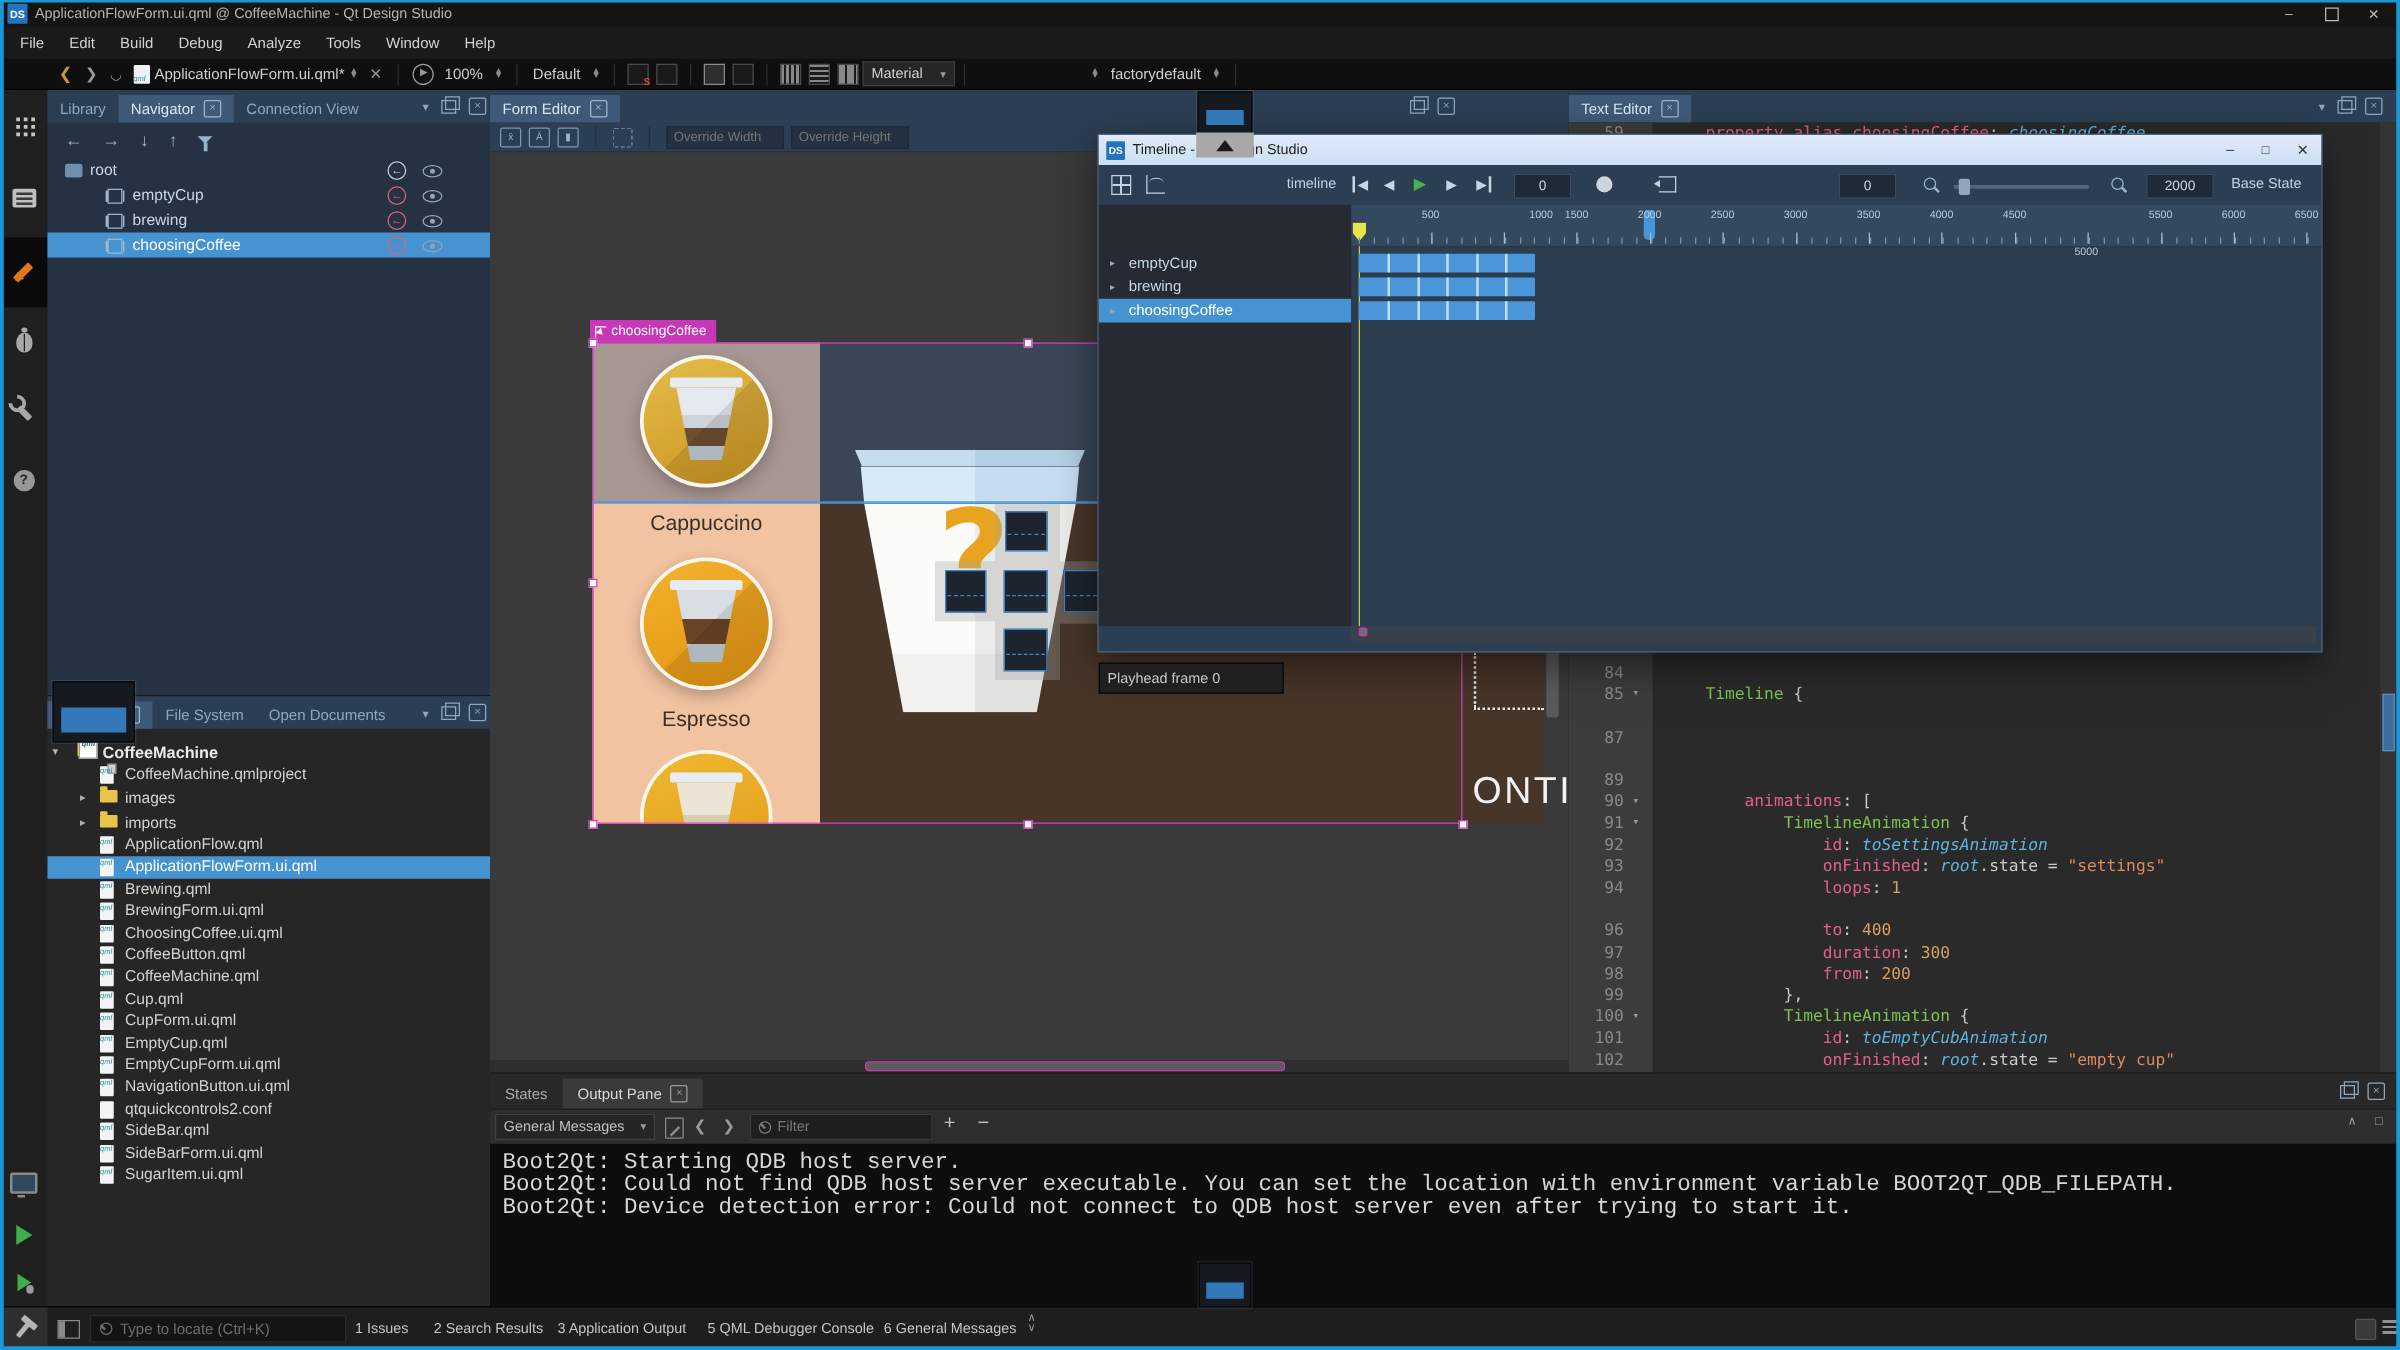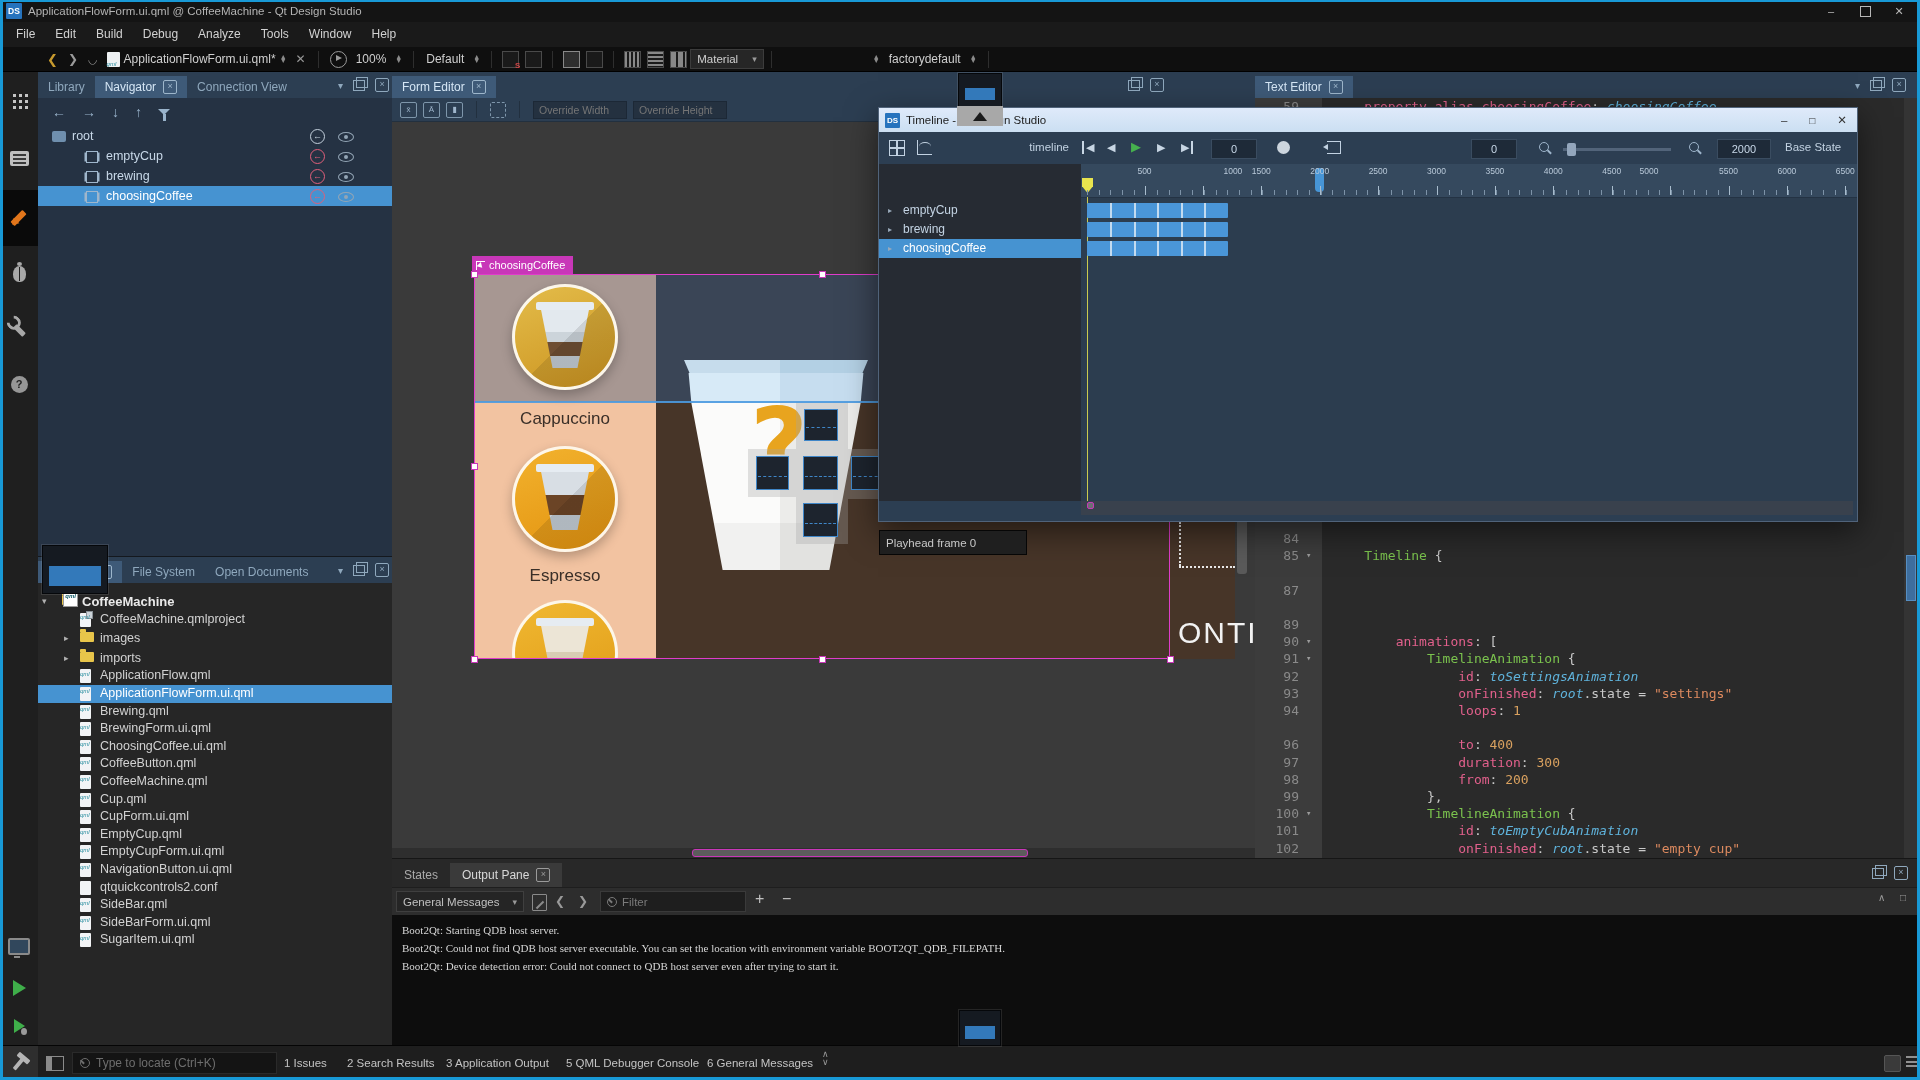--- a/index.html
+++ b/index.html
@@ -211,21 +211,21 @@
   .mr-ic{position:absolute;top:6px;color:#9a9a9a;font-size:12px;}
   .doc-pencil{position:absolute;left:140px;top:6px;width:13px;height:15px;border:1px solid #8a8a8a;border-radius:1px;}
   .doc-pencil::after{content:'';position:absolute;left:2px;top:9px;width:10px;height:2px;background:#8a8a8a;transform:rotate(-45deg);}
   .filter-box{position:absolute;left:208px;top:3px;width:146px;height:21px;background:#1e1e1e;border:1px solid #3a3a3a;display:flex;align-items:center;box-sizing:border-box;}
   .filter-box .ic-mag{position:static;margin:0 3px 0 6px;border-color:#7a7a7a;}
   .filter-box .ic-mag::after{background:#7a7a7a;}
   .filter-box input{background:transparent;border:none;outline:none;color:#a8a8a8;font-size:11.5px;width:90px;font-family:inherit;}
   .filter-box input::placeholder{color:#7a7a7a;}
   .pm{position:absolute;top:2px;color:#c0c0c0;font-size:16px;}
   #output-log{position:absolute;left:0;top:56px;right:0;bottom:0;background:#0d0d0d;padding:6px 0 0 10px;box-sizing:border-box;}
-  .log-line{font-family:Liberation Serif, serif;font-size:11px;color:#d6d6d6;line-height:18px;white-space:pre;}
+  .log-line{font-family:Liberation Mono, monospace;font-size:18px;color:#d6d6d6;line-height:18px;white-space:pre;}
   
   #statusbar{left:0;top:1045px;width:1920px;height:35px;background:#1e1e1e;border-top:1px solid #050505;}
   .hammer-cell{position:absolute;left:0;top:0;width:38px;height:35px;background:#2e2e2e;display:flex;align-items:center;justify-content:center;}
   .i-hammer{width:4px;height:15px;background:#b5b5b5;border-radius:1px;transform:rotate(40deg);position:relative;}
   .i-hammer::before{content:'';position:absolute;left:-5px;top:-2px;width:14px;height:5px;background:#b5b5b5;border-radius:1px;}
   .sb-toggle{position:absolute;left:46px;top:10px;width:16px;height:13px;border:1px solid #8a8a8a;}
   .sb-toggle::after{content:'';position:absolute;left:0;top:0;bottom:0;width:5px;background:#8a8a8a;}
   .locator{position:absolute;left:72px;top:6px;width:205px;height:22px;background:#141414;border:1px solid #2a2a2a;display:flex;align-items:center;box-sizing:border-box;}
   .locator .ic-mag{position:static;margin:0 4px 0 7px;border-color:#6e6e6e;}
   .locator .ic-mag::after{background:#6e6e6e;}
@@ -870,21 +870,21 @@
             <div class="rlabel" style="left: 297.1px;">2500</div>
             <div class="tick major" style="left: 297.1px;"></div>
             <div class="rlabel" style="left: 355.5px;">3000</div>
             <div class="tick major" style="left: 355.5px;"></div>
             <div class="rlabel" style="left: 413.9px;">3500</div>
             <div class="tick major" style="left: 413.9px;"></div>
             <div class="rlabel" style="left: 472.3px;">4000</div>
             <div class="tick major" style="left: 472.3px;"></div>
             <div class="rlabel" style="left: 530.7px;">4500</div>
             <div class="tick major" style="left: 530.7px;"></div>
-            <div class="rlabel" style="left: 568px;">5000</div>
+            <div class="rlabel" style="left: 588px; margin-top: 30px;">5000</div>
             <div class="tick major" style="left: 589.1px;"></div>
             <div class="rlabel" style="left: 647.5px;">5500</div>
             <div class="tick major" style="left: 647.5px;"></div>
             <div class="rlabel" style="left: 705.9px;">6000</div>
             <div class="tick major" style="left: 705.9px;"></div>
             <div class="rlabel" style="left: 764.3px;">6500</div>
             <div class="tick major" style="left: 764.3px;"></div>
           </div>
         <div class="playhead-line"></div>
       <div class="kf-bar" style="top: 39px;">

